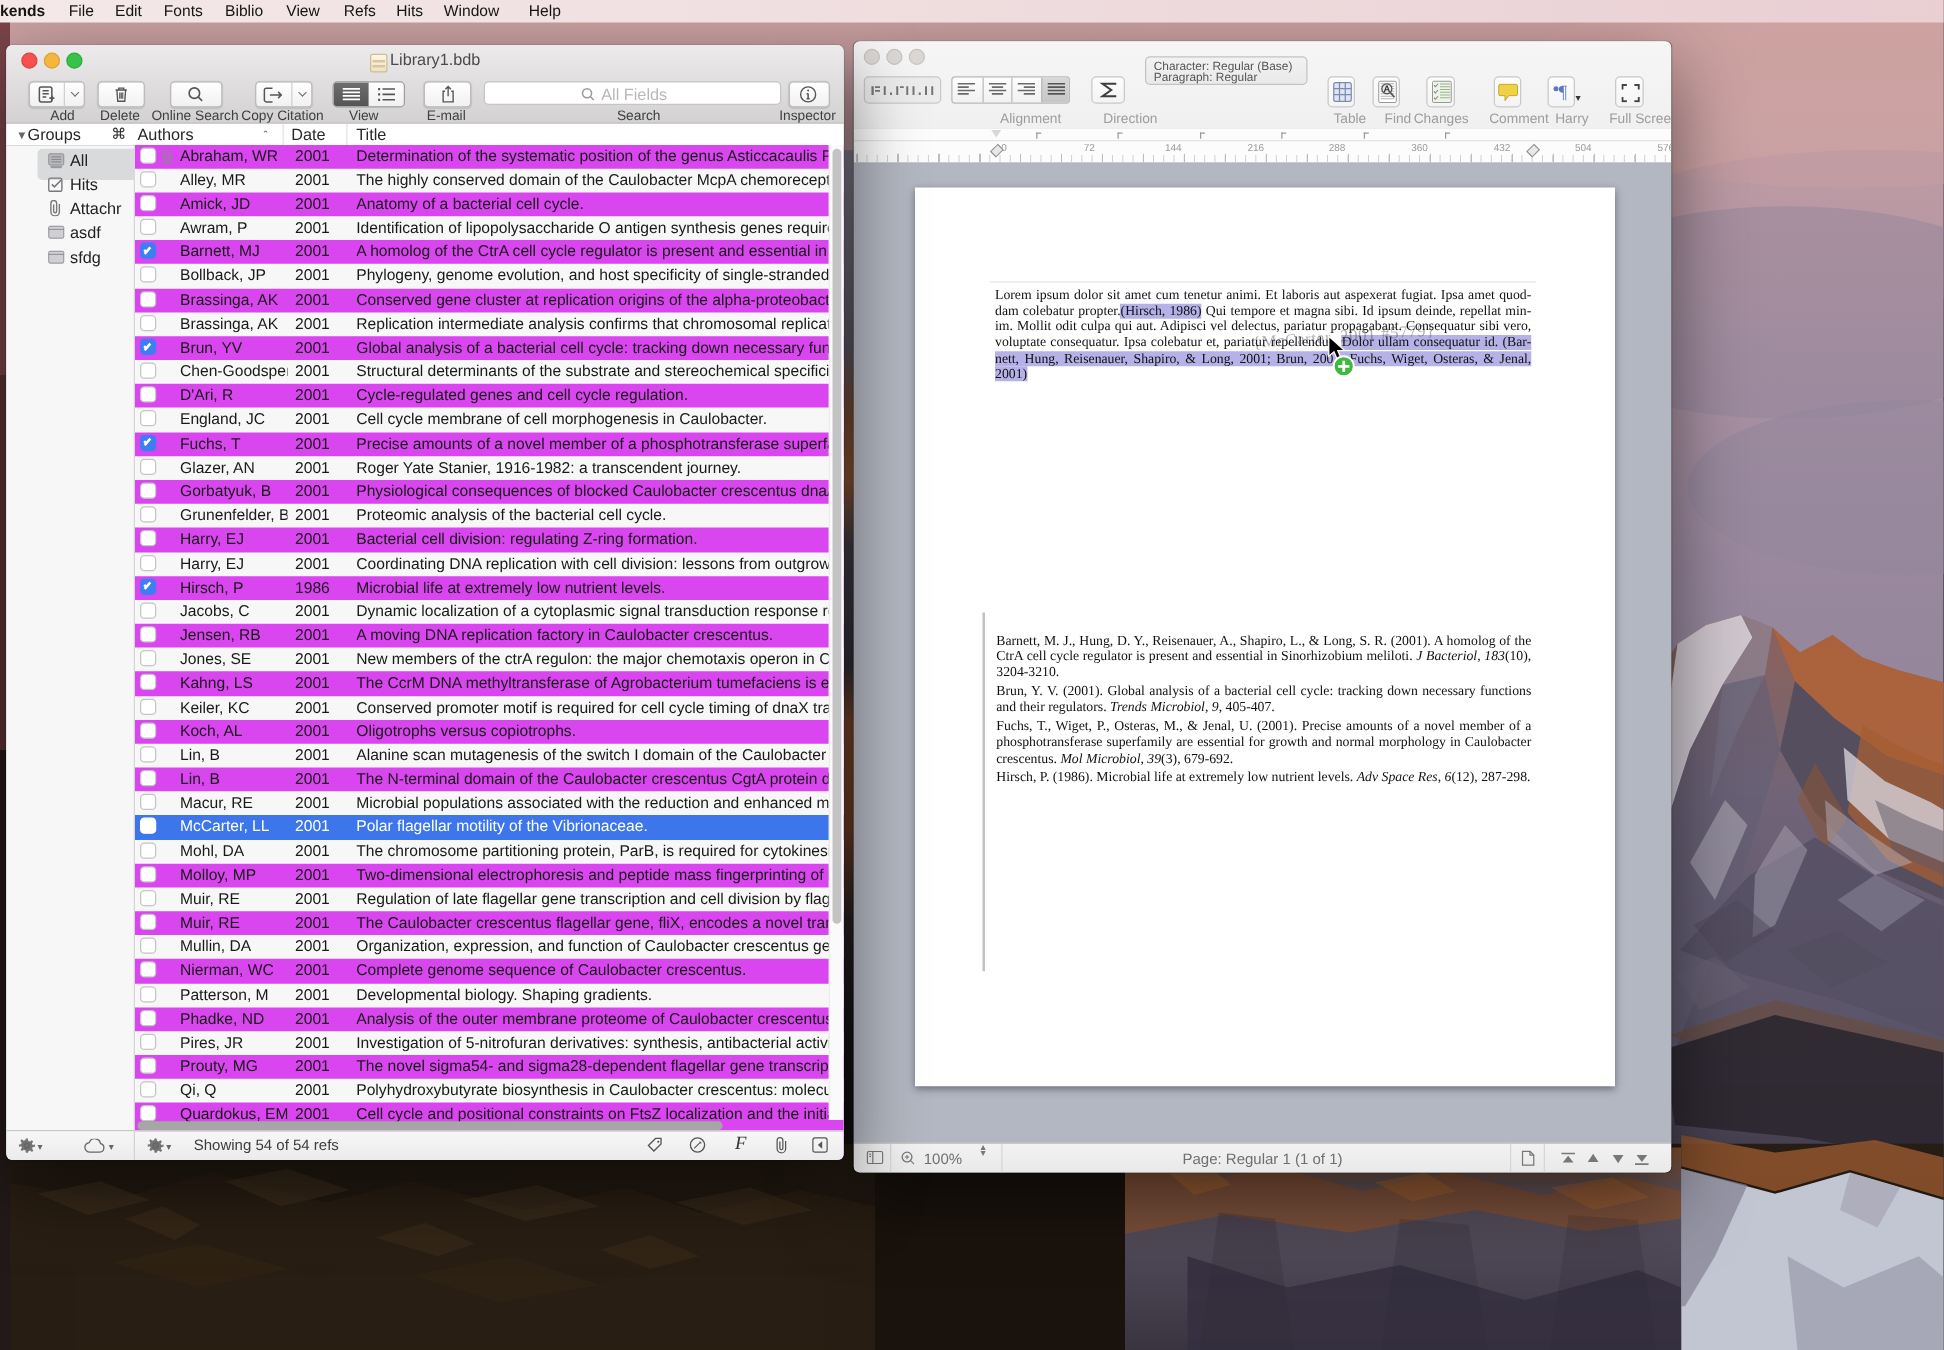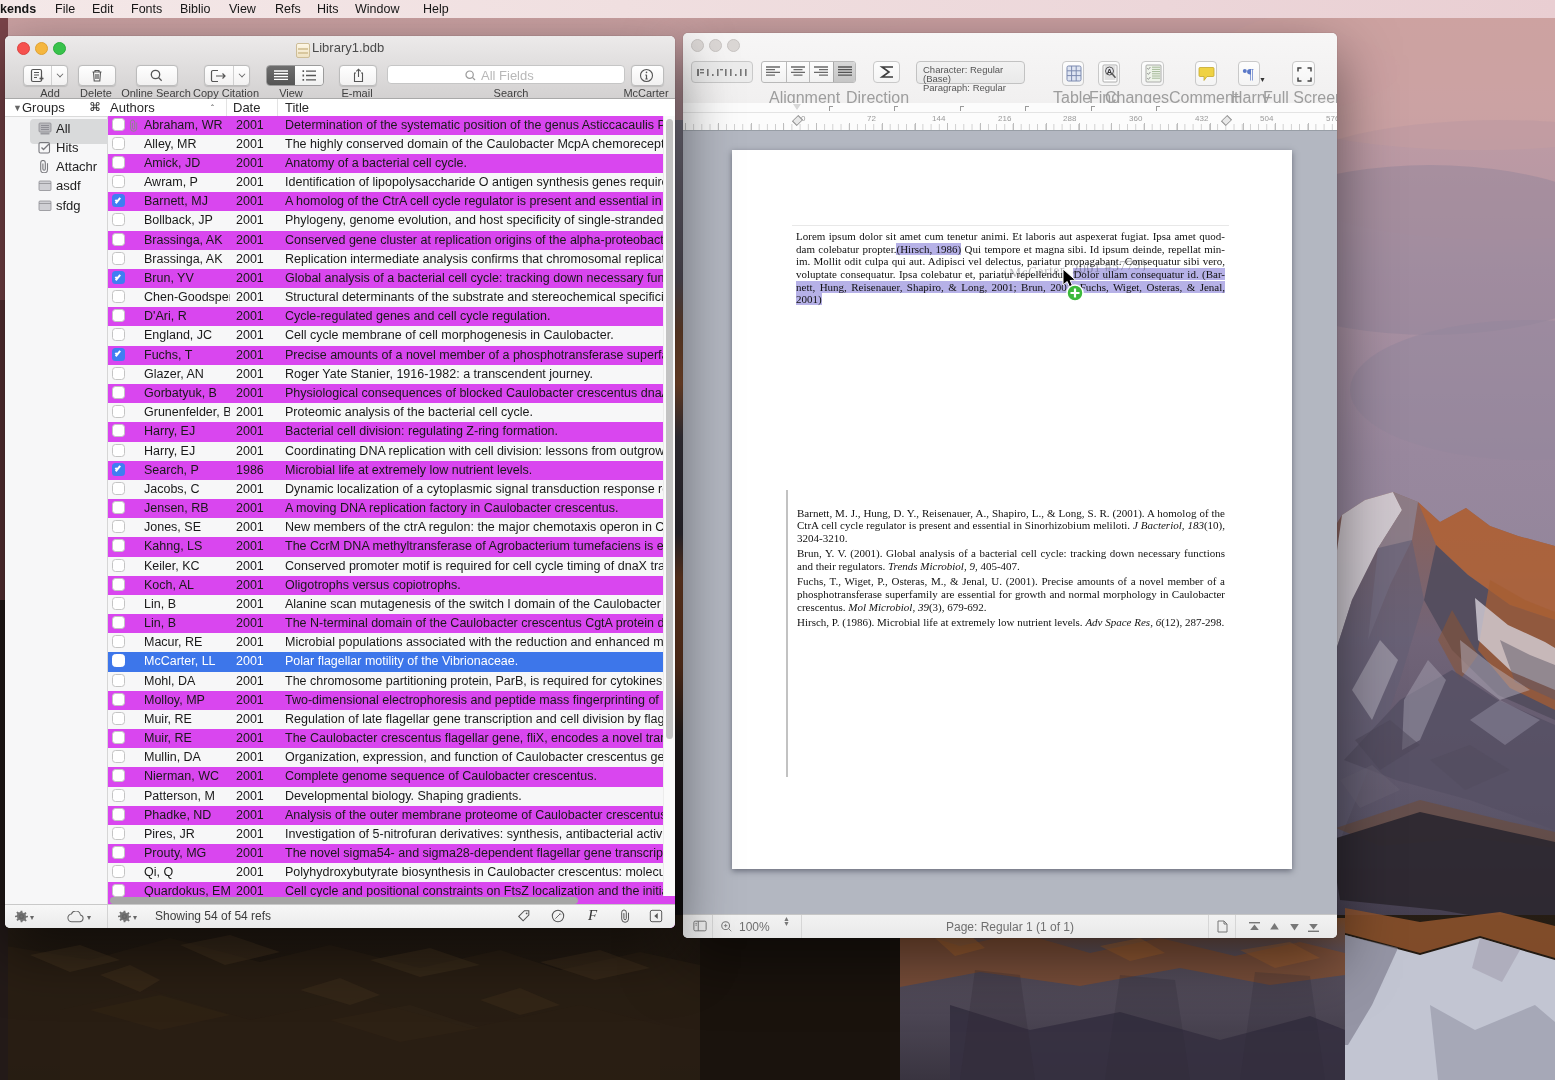--- a/index.html
+++ b/index.html
@@ -55,21 +55,21 @@
 
 #bw .bb{position:absolute;left:0;right:0;bottom:0;height:23px;background:linear-gradient(#f7f7f7,#ebebeb);border-top:1px solid #c9c9c9;font-size:12px;color:#3d3d3d}
 #bw .bb .sep{position:absolute;left:102px;top:0;bottom:0;width:1px;background:#d3d3d3}
 
 #dw{position:absolute;left:683px;top:33px;width:654px;height:905px;border-radius:5px;background:#f6f5f5;box-shadow:0 22px 60px rgba(0,0,0,.5),0 0 1px rgba(0,0,0,.45);overflow:hidden;z-index:10}
 #dw .chrome{position:absolute;left:0;top:0;right:0;height:70px;background:linear-gradient(#f7f6f6,#f1f0f0);border-bottom:1px solid #d4d4d4}
 #dw .t1,#dw .t2,#dw .t3{background:#dbd7d5;border:.5px solid #c8c4c2}
 #dw .t1{left:8px}#dw .t2{left:25.5px}#dw .t3{left:44px}
 #dw .title{position:absolute;top:4px;width:100%;text-align:center;font-size:13px;color:#a9a9a9}
 .dbtn{position:absolute;top:28px;height:22px;background:linear-gradient(#fdfdfd,#f4f4f4);border:1px solid #c9c9c9;border-radius:4px;box-sizing:border-box}
-.dlab{position:absolute;top:56px;font-size:16px;color:#9d9d9d;text-align:left;white-space:nowrap}
+.dlab{position:absolute;top:56px;font-size:11px;color:#9d9d9d;text-align:right;white-space:nowrap}
 
 #ruler{position:absolute;left:0;top:70px;right:0;height:28px;background:#fcfcfc;border-bottom:1px solid #989ea6;box-sizing:border-box}
 #ruler .nums span{position:absolute;top:11px;font-size:8px;color:#9a9a9a;transform:translateX(1px)}
 #ruler .ticks{position:absolute;left:2px;right:0;top:12px;height:15px;background:repeating-linear-gradient(90deg,#cdcdcd 0 1px,transparent 1px 8.2px);background-size:8.2px 6px;background-position:0 bottom;background-repeat:repeat-x}
 #ruler .tick2{position:absolute;left:2px;right:0;top:20px;height:7px;background:repeating-linear-gradient(90deg,#bdbdbd 0 1px,transparent 1px 32.8px)}
 .tabm{position:absolute;top:3px;width:3px;height:4px;border-left:1px solid #9a9a9a;border-top:1px solid #9a9a9a}
 .diam{position:absolute;top:13px;width:7px;height:7px;background:#e8e8e8;border:1px solid #909090;transform:rotate(45deg) scale(.75,1)}
 
 #dcontent{position:absolute;left:0;top:98px;right:0;bottom:23px;background:#b3b7c1}
 #page{position:absolute;left:49px;top:19px;width:560px;height:719px;background:#fff;box-shadow:0 2px 6px rgba(30,34,50,.5)}
@@ -278,21 +278,21 @@
  <span style="position:absolute;left:93px;top:2px;font-size:13px;color:#b8b8b8">All Fields</span>
 </div>
 <div class="tlab" style="left:476px;width:60px">Search</div>
 <div class="tbtn" style="left:626px;width:31px">
  <svg width="15" height="15" viewBox="0 0 15 15" style="position:absolute;left:7px;top:2px" fill="none" stroke="#555" stroke-width="1.1">
   <circle cx="7.5" cy="7.5" r="6"></circle>
         <circle cx="7.5" cy="4.4" r=".8" fill="#555" stroke="none"></circle>
         <path d="M7.5 6.8v4.2M6.3 7h1.2M6.3 11h2.4" stroke-width="1.2"></path>
  </svg>
 </div>
-<div class="tlab" style="left:613px;width:56px">McCarter</div>
+<div class="tlab" style="left:613px;width:56px">Inspector</div>
 <div class="hdr">
  <span style="left:8px;color:#666;font-size:9px;top:4px">▼</span>
  <span style="left:17px">Groups</span>
  <span style="left:84px;font-size:12px">⌘</span>
  <span style="left:105px">Authors</span>
  <span style="left:206px;color:#555;font-size:9px;top:4px">ˆ</span>
  <span style="left:228px">Date</span>
  <span style="left:280px">Title</span>
  <div class="vdiv" style="left:221px;background:#e3e3e3"></div>
  <div class="vdiv" style="left:272px;background:#e3e3e3"></div>
@@ -442,21 +442,21 @@
         <span class="t">Bacterial cell division: regulating Z-ring formation.</span>
       </div>
 <div class="r">
         <span class="cb"></span>
         <span class="a">Harry, EJ</span>
         <span class="d">2001</span>
         <span class="t">Coordinating DNA replication with cell division: lessons from outgrowing</span>
       </div>
 <div class="r ck">
         <span class="cb"></span>
-        <span class="a">Search, P</span>
+        <span class="a">Hirsch, P</span>
         <span class="d">1986</span>
         <span class="t">Microbial life at extremely low nutrient levels.</span>
       </div>
 <div class="r">
         <span class="cb"></span>
         <span class="a">Jacobs, C</span>
         <span class="d">2001</span>
         <span class="t">Dynamic localization of a cytoplasmic signal transduction response reg</span>
       </div>
 <div class="r">
@@ -669,21 +669,21 @@
           </svg>
         </div>
 </div>
 <div class="dlab" style="left:86px;width:80px">Alignment</div>
 <div class="dbtn" style="left:190px;width:27px">
  <svg width="16" height="14" viewBox="0 0 16 14" style="position:absolute;left:5px;top:3px" fill="none" stroke="#3e3e3e" stroke-width="1.6">
           <path d="M14 2H3l7 5-7 5h11"></path>
         </svg>
 </div>
 <div class="dlab" style="left:163px;width:80px">Direction</div>
-<div style="position:absolute;left:233px;top:28px;width:109px;height:23px;background:linear-gradient(#f2f2f2,#e9e9e9);border:1px solid #c2c2c2;border-radius:4px;box-sizing:border-box">
+<div style="position:absolute;left:233px;top:12px;width:130px;height:23px;background:linear-gradient(#f2f2f2,#e9e9e9);border:1px solid #c2c2c2;border-radius:4px;box-sizing:border-box">
  <div style="position:absolute;left:6px;top:2.5px;font-size:9.5px;color:#555;line-height:9px">Character: Regular (Base)<br>Paragraph: Regular</div>
 </div>
 <div class="dbtn" style="left:379px;width:22px;height:25px">
  <svg width="16" height="17" viewBox="0 0 16 17" style="position:absolute;left:2.5px;top:3px">
           <rect x="1" y="1" width="14" height="15" rx="1.5" fill="#dfe5f2" stroke="#7d8bb0" stroke-width="1"></rect>
           <path d="M1 5.8h14M1 10.6h14M5.6 1v15M10.2 1v15" stroke="#7d8bb0" stroke-width="1"></path>
         </svg>
 </div>
 <div class="dlab" style="left:370px;width:40px">Table</div>
 <div class="dbtn" style="left:415px;width:22px;height:25px">

